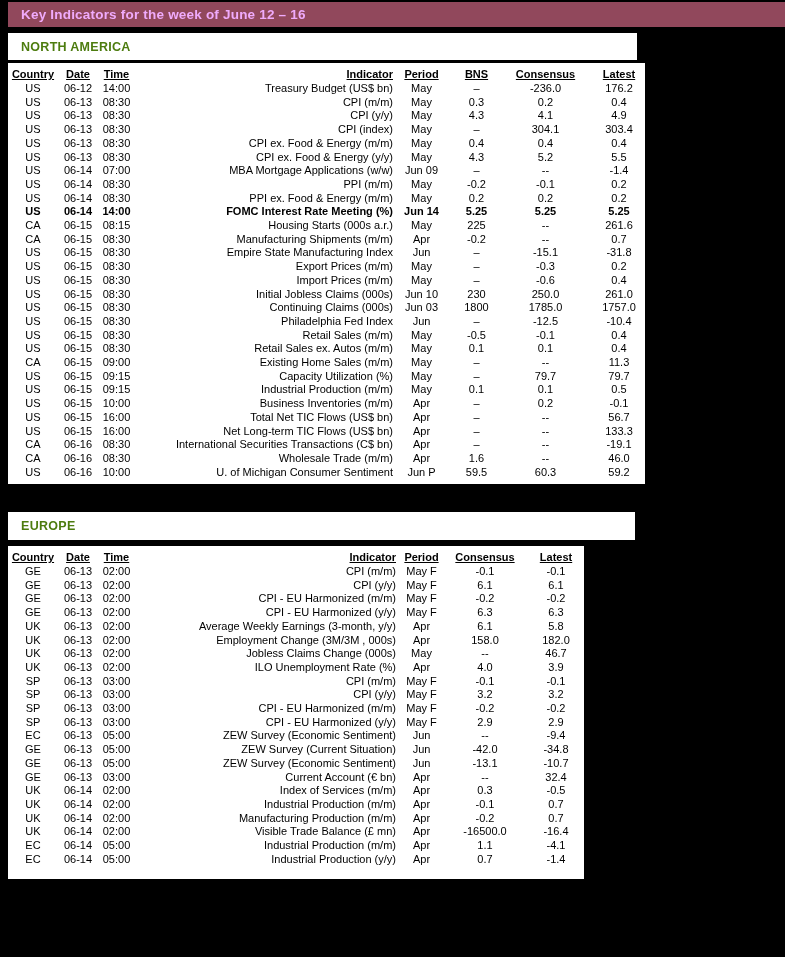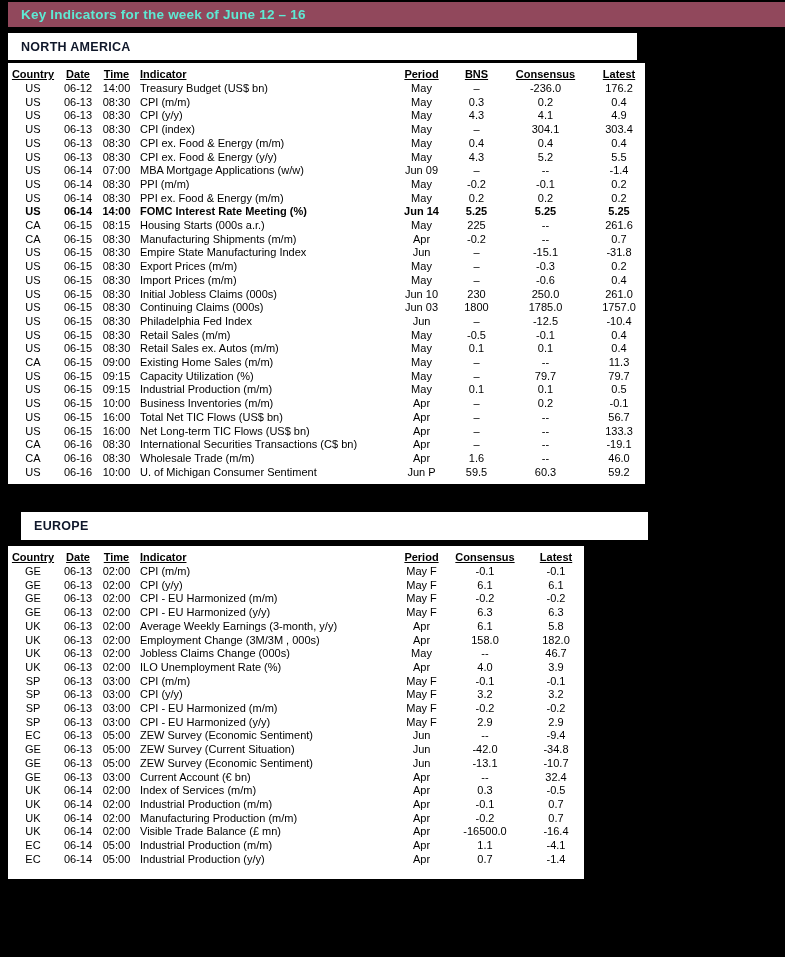--- a/index.html
+++ b/index.html
@@ -2,43 +2,43 @@
 <html><head>
 <meta charset="utf-8">
 <style>
   html,body{margin:0;padding:0;}
   body{
     width:785px;height:957px;background:#000;position:relative;overflow:hidden;
     font-family:"Liberation Sans","DejaVu Sans",sans-serif;
   }
   .topbar{
     position:absolute;left:8px;top:2px;width:777px;height:25px;
-    background:#91485C;color:#5eead4;display:flex;align-items:center;
+    background:#91485C;color:#f0abfc;display:flex;align-items:center;
     font-weight:bold;font-size:13.5px;letter-spacing:0.2px;padding-left:13px;box-sizing:border-box;
   }
   .band{
     position:absolute;background:#fff;display:flex;align-items:center;
-    font-weight:bold;font-size:12.5px;color:#0f172a;letter-spacing:0.3px;
+    font-weight:bold;font-size:12.5px;color:#4d7c0f;letter-spacing:0.3px;
     padding-left:13px;box-sizing:border-box;
   }
   .band-na{left:8px;top:33px;width:629px;height:27px;}
-  .band-eu{left:21px;top:512px;width:627px;height:28px;}
+  .band-eu{left:8px;top:512px;width:627px;height:28px;}
   .tbox{
     position:absolute;background:#fff;box-sizing:border-box;padding:2px 0 0 0;
   }
   .tbox-na{left:8px;top:63px;width:637px;height:421px;}
   .tbox-eu{left:8px;top:546px;width:576px;height:333px;}
   table{border-collapse:collapse;table-layout:fixed;width:100%;}
   th,td{
     font-size:11px;line-height:13.7px;height:13.7px;padding:0;margin:0;
     text-align:center;white-space:nowrap;overflow:hidden;color:#000;
   }
   th{font-weight:bold;height:17px;line-height:16px;vertical-align:bottom;text-align:center;}
   th span{text-decoration:underline;}
-  th:nth-child(4),td:nth-child(4){text-align:left;padding-left:5px;}
+  th:nth-child(4),td:nth-child(4){text-align:right;padding-left:5px;}
   th:nth-child(1){text-align:center;}
   tr.bold td{font-weight:bold;}
   
   .t-na th:nth-child(1),.t-na td:nth-child(1){width:50px;}
   .t-na th:nth-child(2),.t-na td:nth-child(2){width:40px;}
   .t-na th:nth-child(3),.t-na td:nth-child(3){width:37px;}
   .t-na th:nth-child(4),.t-na td:nth-child(4){width:253px;}
   .t-na th:nth-child(5),.t-na td:nth-child(5){width:57px;}
   .t-na th:nth-child(6),.t-na td:nth-child(6){width:53px;}
   .t-na th:nth-child(7),.t-na td:nth-child(7){width:85px;}

